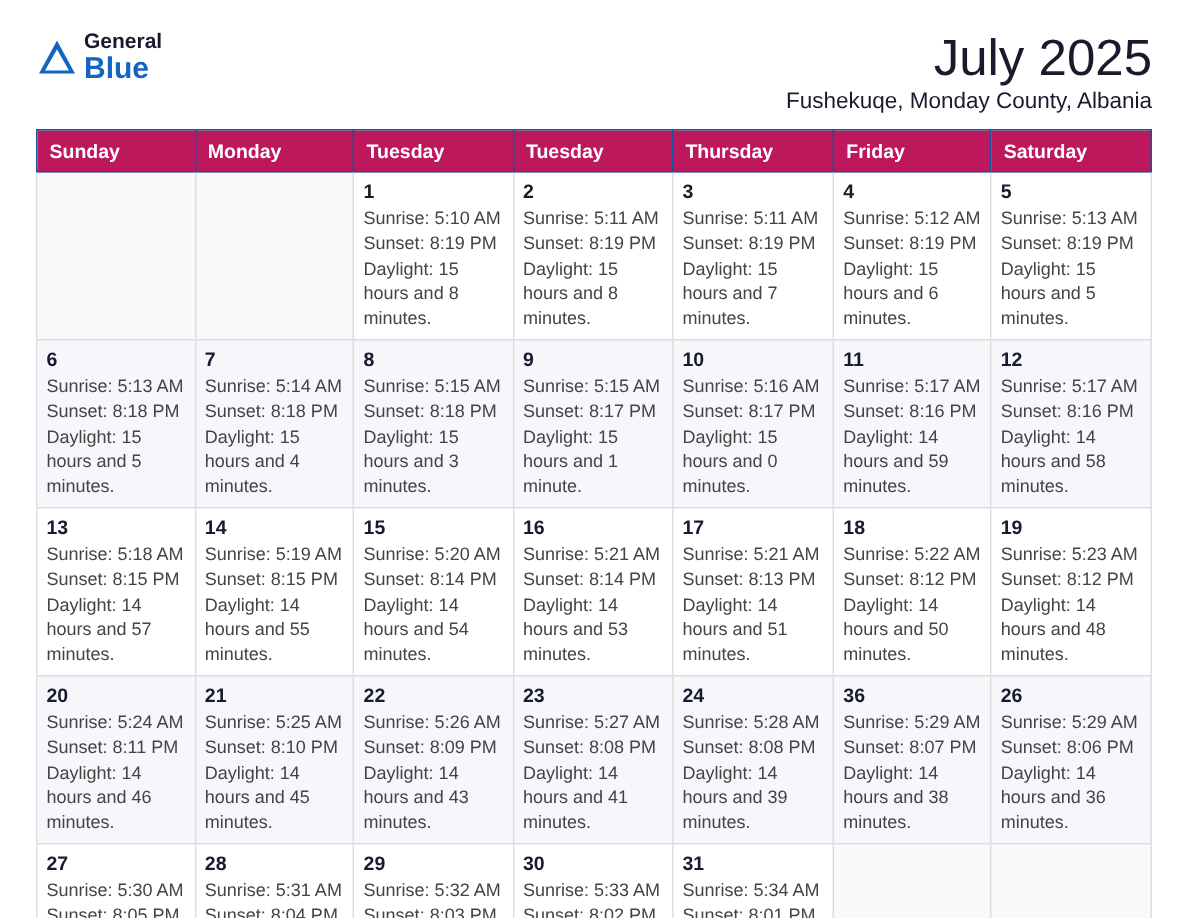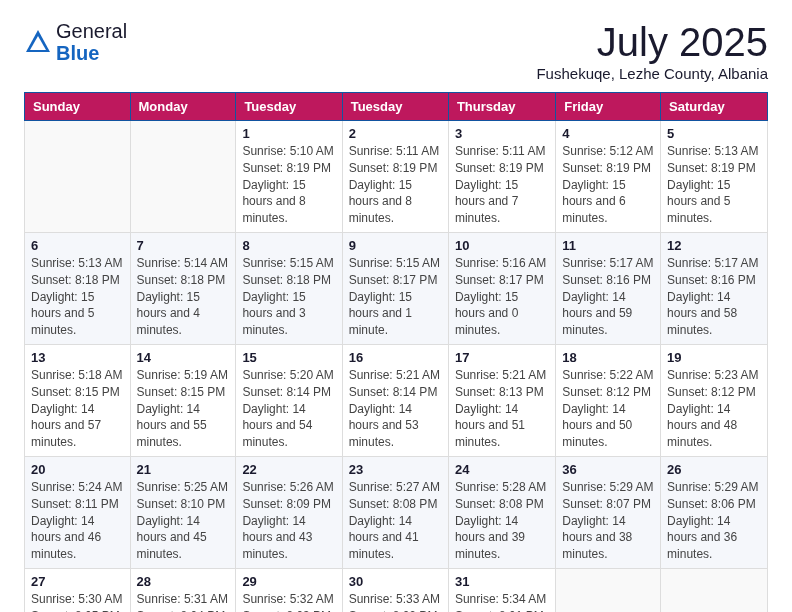--- a/index.html
+++ b/index.html
@@ -20,39 +20,39 @@
       display: flex;
       align-items: center;
       gap: 0;
     }
     .logo-text {
       display: flex;
       flex-direction: column;
       line-height: 1.1;
     }
     .logo-general {
-      font-size: 20px;
-      font-weight: normal;
+      font-size: 14px;
+      font-weight: bold;
       color: #1a1a2e;
     }
     .logo-blue {
       font-size: 20px;
       font-weight: bold;
       color: #1565c0;
     }
     .logo-icon {
       width: 28px;
       height: 28px;
       margin-right: 4px;
     }
     .title-area {
       text-align: right;
     }
     .month-title {
-      font-size: 40px;
+      font-size: 34px;
       color: #1a1a2e;
       font-weight: normal;
     }
     .location-title {
       font-size: 15px;
       color: #1a1a2e;
     }
     .calendar-table {
       width: 100%;
       border-collapse: collapse;
@@ -108,21 +108,21 @@
       <polygon points="14,2 26,24 2,24" fill="#1565c0"></polygon>
       <polygon points="14,8 22,22 6,22" fill="#fff"></polygon>
     </svg>
     <div class="logo-text">
       <span class="logo-general">General</span>
       <span class="logo-blue">Blue</span>
     </div>
   </div>
   <div class="title-area">
     <div class="month-title">July 2025</div>
-    <div class="location-title">Fushekuqe, Lezhe County, Albania</div>
+    <div class="location-title">Fushekuqe, Monday County, Albania</div>
   </div>
 </div>
 
 <table class="calendar-table">
   <thead>
     <tr>
     <th>Sunday</th>
         <th>Monday</th>
         <th>Tuesday</th>
         <th>Tuesday</th>

